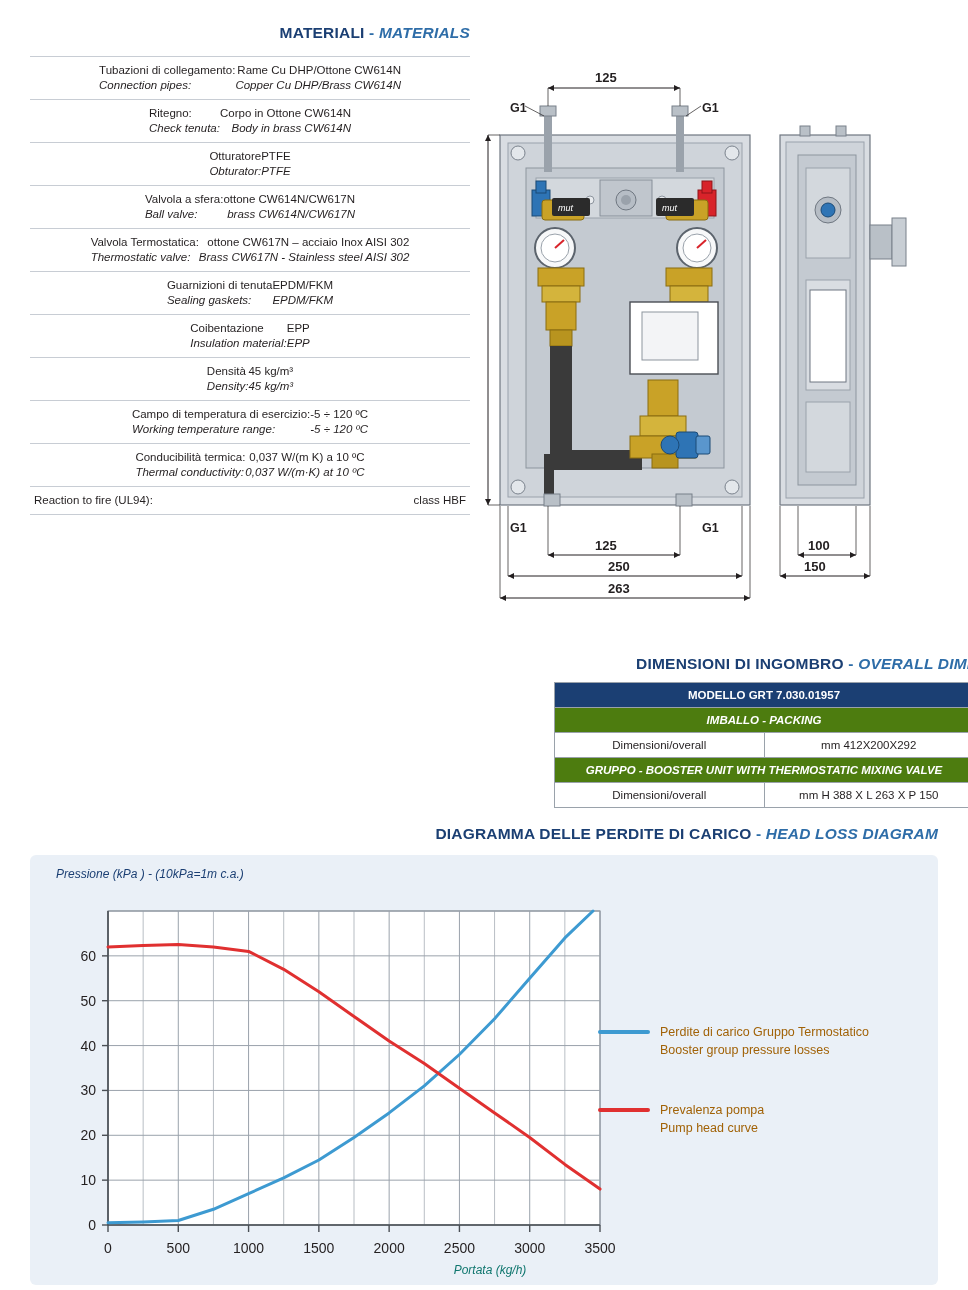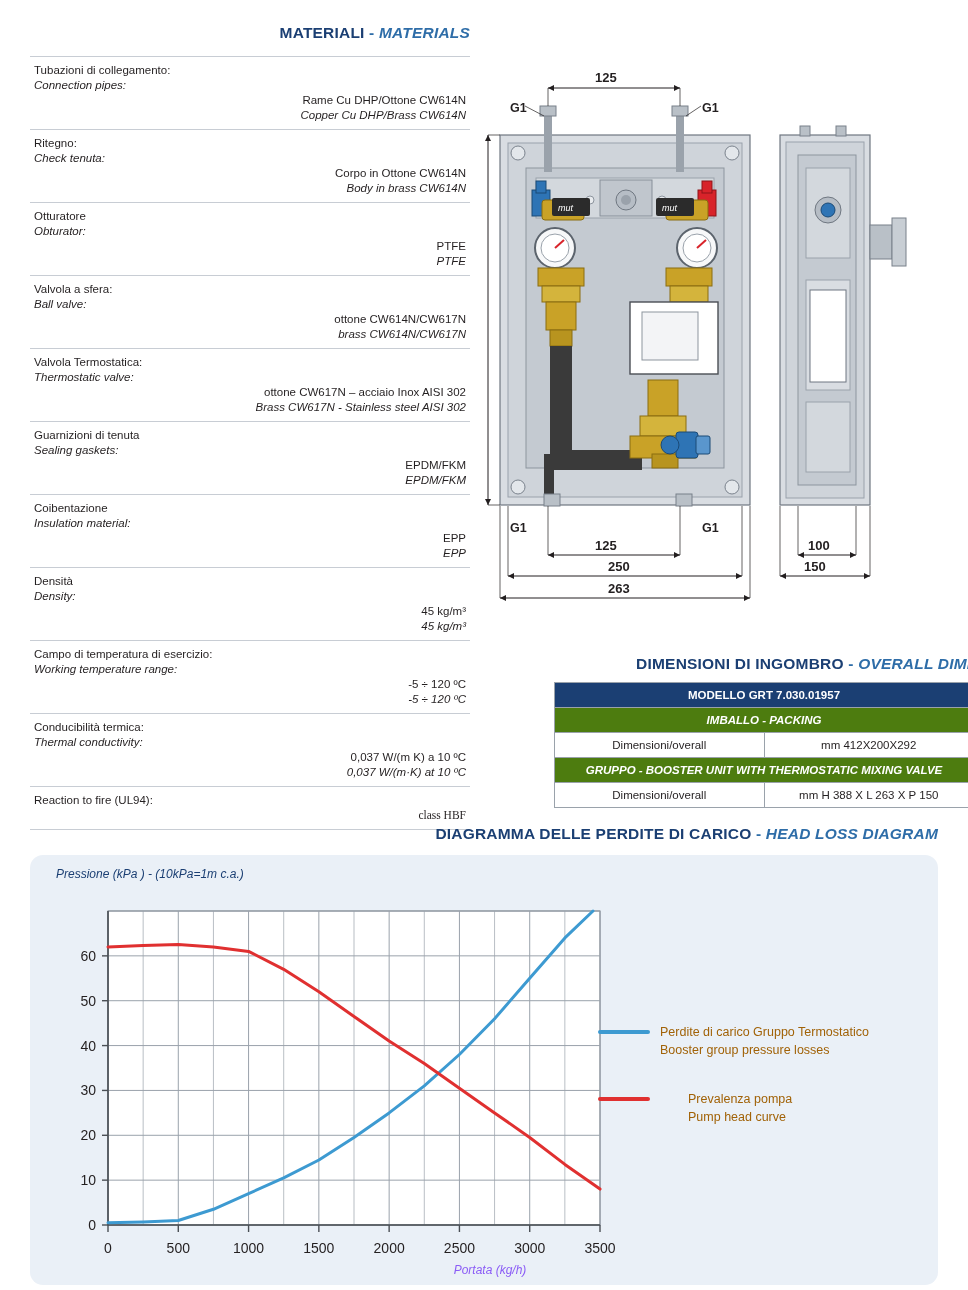--- a/index.html
+++ b/index.html
@@ -16,48 +16,48 @@
     font-weight:bold;
     color:#1b3f73;
     letter-spacing:.2px;
     text-align:right;
   }
   .sec-title .it{ font-style:italic; color:#2e6da8; }
   .sec-title .dash{ color:#2e6da8; font-style:normal; }
 
   
   #materials-section{ position:absolute; left:30px; top:24px; width:440px; }
-  .mrow{ border-bottom:1px solid #c8cdd4; padding:6px 0 6px 0; display:flex; justify-content:center;flex-direction:column; }
+  .mrow{ border-bottom:1px solid #c8cdd4; padding:6px 0 6px 0; display:flex; justify-content:center; }
   .mrow:first-child{ border-top:1px solid #c8cdd4; }
   .mcell{ font-size:11.5px; line-height:15px; }
   .mcell .en{ font-style:italic; }
   .mleft{ text-align:left; padding-left:4px; }
   .mright{ text-align:right; padding-right:4px; }
   .single .mleft{ width:100%; }
-  .single .mright{ white-space:nowrap;font-family:Liberation Serif, serif; }
+  .single .mright{ white-space:nowrap; }
 
   
   #drawing{ position:absolute; left:480px; top:50px; width:470px; height:570px; }
   .dim-text{ font-size:13px; font-weight:bold; fill:#231f20; font-family:"Liberation Sans",sans-serif;}
   .dim-label{ font-size:12.5px; font-weight:bold; fill:#231f20; font-family:"Liberation Sans",sans-serif;}
 
   
   #dims-section{ position:absolute; left:518px; top:655px; width:484px;margin-left:36px; }
   #dims-table{ width:420px; border-collapse:collapse; margin-top:9px; font-size:11.5px; }
   #dims-table td{ border:1px solid #9aa2ab; padding:6px 6px; }
   .dt-head{ background:#1b3f73; color:#fff; text-align:center; font-weight:bold; }
   .dt-sub{ background:#4d7c0f; color:#fff; text-align:center; font-weight:bold; font-style:italic; }
   .dt-l{ width:50%; text-align:center; }
   .dt-r{ width:50%; text-align:center; }
 
   
   #chart-section{ position:absolute; left:30px; top:825px; width:908px; }
-  #chart-box{ margin-top:12px; width:908px; height:430px; background:#eaf0f7; border-radius:13px; position:relative; }
+  #chart-box{ margin-top:12px; width:908px; height:430px; background:#eaf0f7; border-radius:6px; position:relative; }
   #chart-ylabel{ position:absolute; left:26px; top:12px; font-size:12px; font-style:italic; color:#1b3f73; }
-  #chart-xlabel{ position:absolute; left:12px; right:0; bottom:8px; text-align:center; font-size:12px; font-style:italic; color:#8b5cf6; }
+  #chart-xlabel{ position:absolute; left:12px; right:0; bottom:8px; text-align:center; font-size:12px; font-style:italic; color:#0f766e; }
   .legend-row{ position:absolute; display:flex; align-items:flex-start; }
   .legend-line{ width:52px; height:4px; margin-top:7px; margin-right:10px; border-radius:2px; flex:0 0 auto;}
   .legend-txt{ font-size:12.5px; line-height:18px; color:#a16207; }
   .legend-txt .en{ }
 </style>
 </head>
 <body>
 
 <div id="materials-section">
   <div class="sec-title">
@@ -429,21 +429,21 @@
       </svg>
 
     <div class="legend-row" style="left:568px; top:168px;">
       <div class="legend-line" style="background:#3d9ad1;"></div>
       <div class="legend-txt">
         <div>Perdite di carico Gruppo Termostatico</div>
         <div class="en">Booster group pressure losses</div>
       </div>
     </div>
 
-    <div class="legend-row" style="left:568px; top:235px;gap:28px;">
+    <div class="legend-row" style="left:568px; top:246px;">
       <div class="legend-line" style="background:#e03030;"></div>
       <div class="legend-txt">
         <div>Prevalenza pompa</div>
         <div class="en">Pump head curve</div>
       </div>
     </div>
   </div>
 </div>
 
 </body></html>

